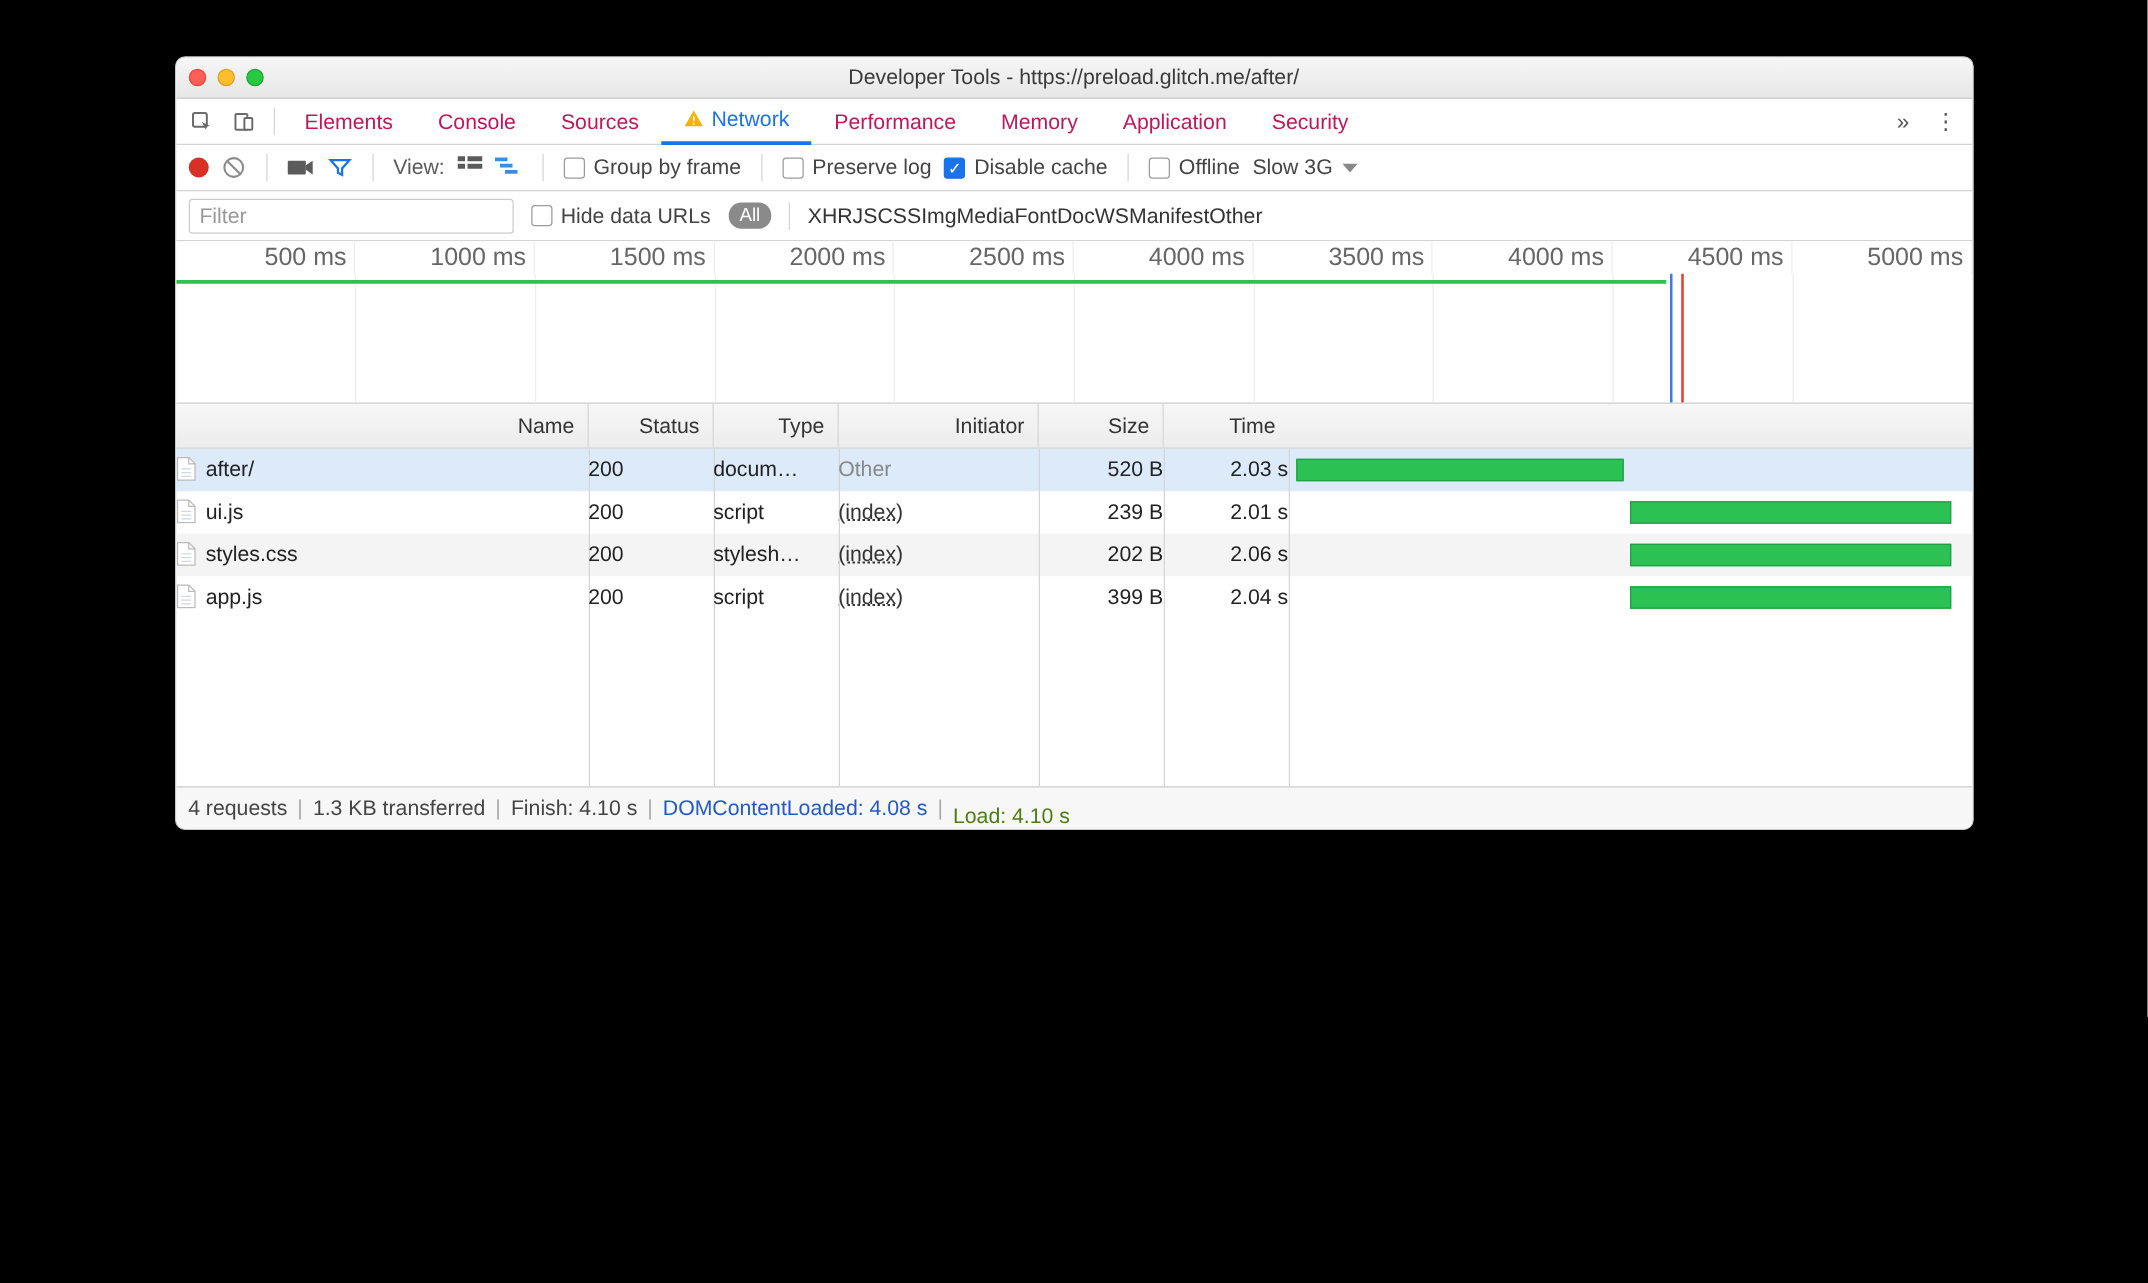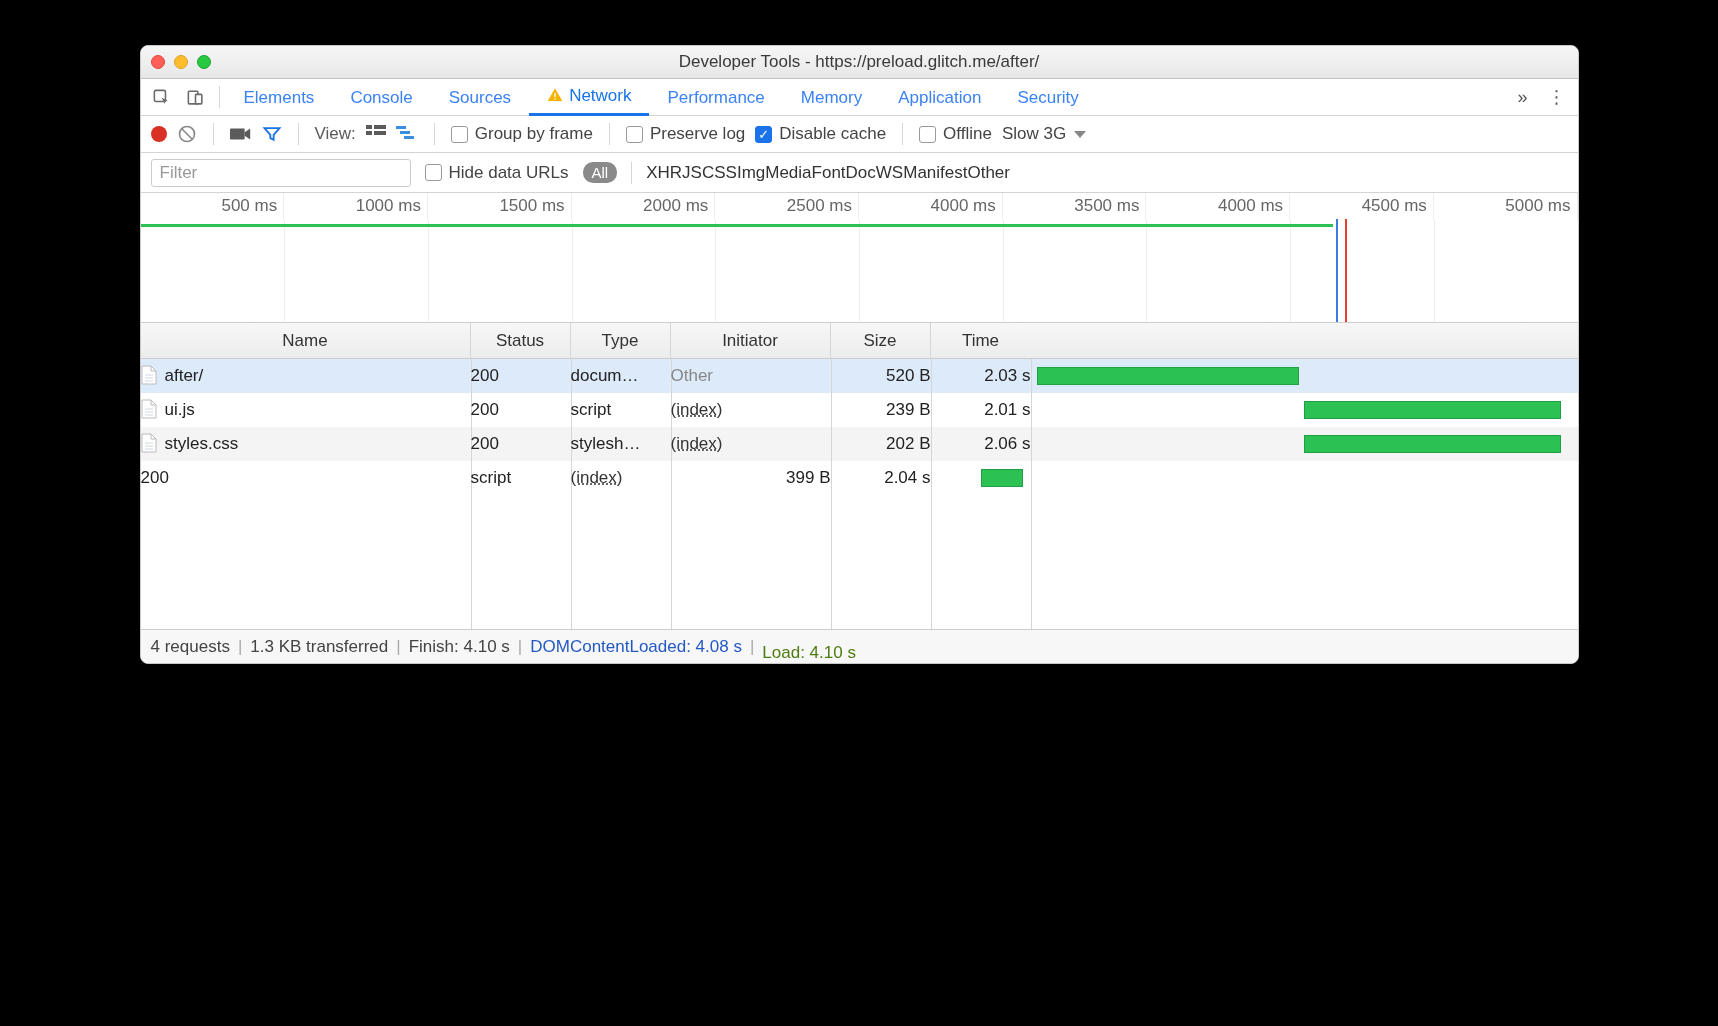--- a/index.html
+++ b/index.html
@@ -53,21 +53,21 @@
     color:#555;
   }
   .tabs .iconbtn {
     width: 34px; height:37px; display:flex; align-items:center; justify-content:center;
     color:#6b6b6b;
   }
   .tabs .divider-v, .toolbar .divider-v {
     width:1px; height:22px; background:#d6d6d6; margin:0 6px;
   }
   .tab {
-    padding: 0 18px; height:37px; line-height:37px; font-size:17px; color:#3b82f6;
+    padding: 0 18px; height:37px; line-height:37px; font-size:17px; color:#be185d;
     cursor:default; white-space:nowrap;
   }
   .tab.active { color:#1a73e8; border-bottom:3px solid #1a73e8; height:37px; line-height:34px;}
   .tab .warn-icon {
     display:inline-block; vertical-align:-2px; margin-right:6px;
   }
   .spacer { flex:1; }
   .more-btn, .menu-btn { width:34px; text-align:center; font-size:18px; color:#555;}
   
   .toolbar {
@@ -103,21 +103,21 @@
   .pill {
     padding:2px 9px; border-radius:10px; background:#8a8a8a; color:#fff; font-size:15px;
   }
   .ftype { color:#333; }
   .fsep { width:1px; height:22px; background:#d6d6d6;}
   
   .overview {
     height: 130px; border-bottom:1px solid #ccc; position:relative; background:#fff;
   }
   .overview .ticks {
-    display:flex; height:26px; font-size:17px; color:#666;
+    display:flex; height:26px; font-size:20px; color:#666;
   }
   .overview .tick {
     flex:1; text-align:right; padding-right:6px; border-right:1px solid #eee;
     line-height:26px;
   }
   .overview .gridlines {
     position:absolute; top:26px; bottom:0; left:0; right:0;
   }
   .overview .vline {
     position:absolute; top:0; bottom:0; width:1px; background:#eee;
@@ -132,21 +132,21 @@
   .thead, .trow {
     display:grid;
     grid-template-columns: 330px 100px 100px 160px 100px 100px 1fr;
   }
   .thead {
     height:36px; background:linear-gradient(#f7f7f7,#ececec);
     border-bottom:1px solid #ccc;
   }
   .th {
     padding:0 10px; line-height:36px; border-right:1px solid #d6d6d6;
-    color:#333; display:flex; align-items:center; justify-content:center;
+    color:#333; display:flex; align-items:center; justify-content:flex-end;
     overflow:hidden; white-space:nowrap;
   }
   .th:last-child{border-right:none;}
   .sort-caret {
     width:0;height:0;border-left:6px solid transparent;border-right:6px solid transparent;
     border-bottom:8px solid #555;
   }
   .tbody { min-height: 270px; position:relative;}
   .tbody::before {
     content:""; position:absolute; inset:0;
@@ -414,20 +414,25 @@
           <div class="td">200</div>
           <div class="td">stylesh…</div>
           <div class="td"><span class="initiator-link">(index)</span></div>
           <div class="td right">202 B</div>
           <div class="td right">2.06 s</div>
           <div class="td wf-cell">
             <div class="wf-bar" style="margin-left: 50%; width: 48%;"></div>
           </div>
         </div>
         <div class="trow">
+          <div class="td"><span class="file-icon"><svg width="16" height="20" viewBox="0 0 16 20">
+                <path fill="#fff" stroke="#bbb" d="M1 1h9l5 5v13H1z"></path>
+                <path fill="none" stroke="#bbb" d="M10 1v5h5"></path>
+                <path stroke="#cfd8e3" d="M4 10h8M4 13h8M4 16h8"></path>
+              </svg></span>app.js</div>
           <div class="td">200</div>
           <div class="td">script</div>
           <div class="td"><span class="initiator-link">(index)</span></div>
           <div class="td right">399 B</div>
           <div class="td right">2.04 s</div>
           <div class="td wf-cell">
             <div class="wf-bar" style="margin-left: 50%; width: 48%;"></div>
           </div>
         </div>
       </div>

